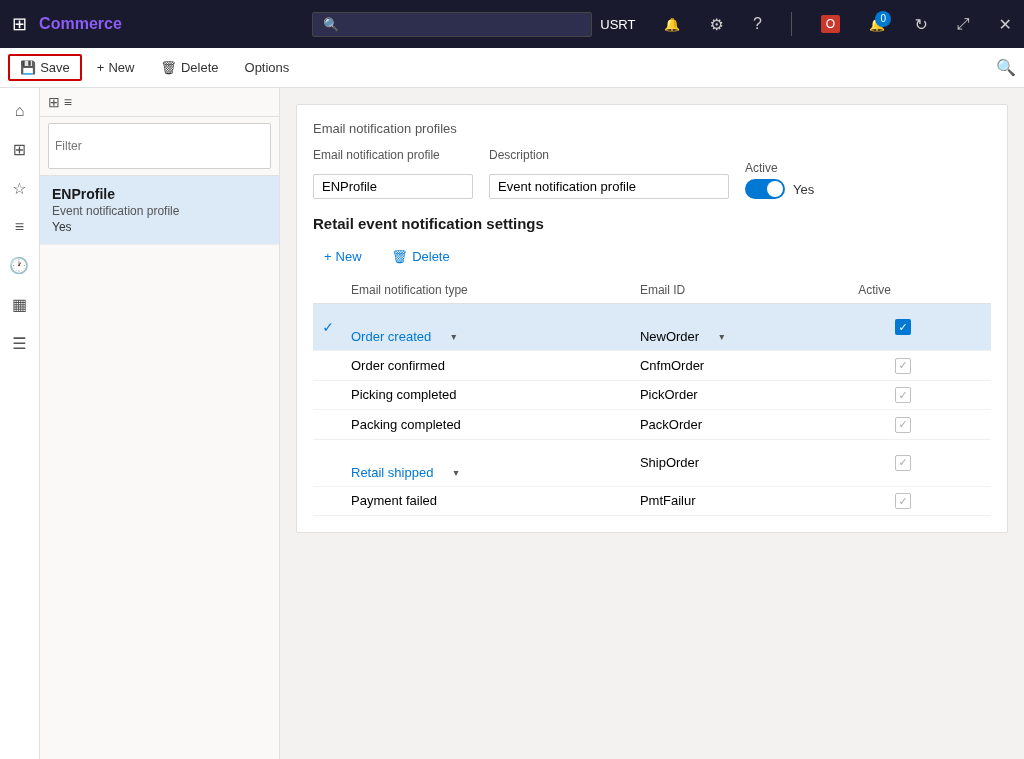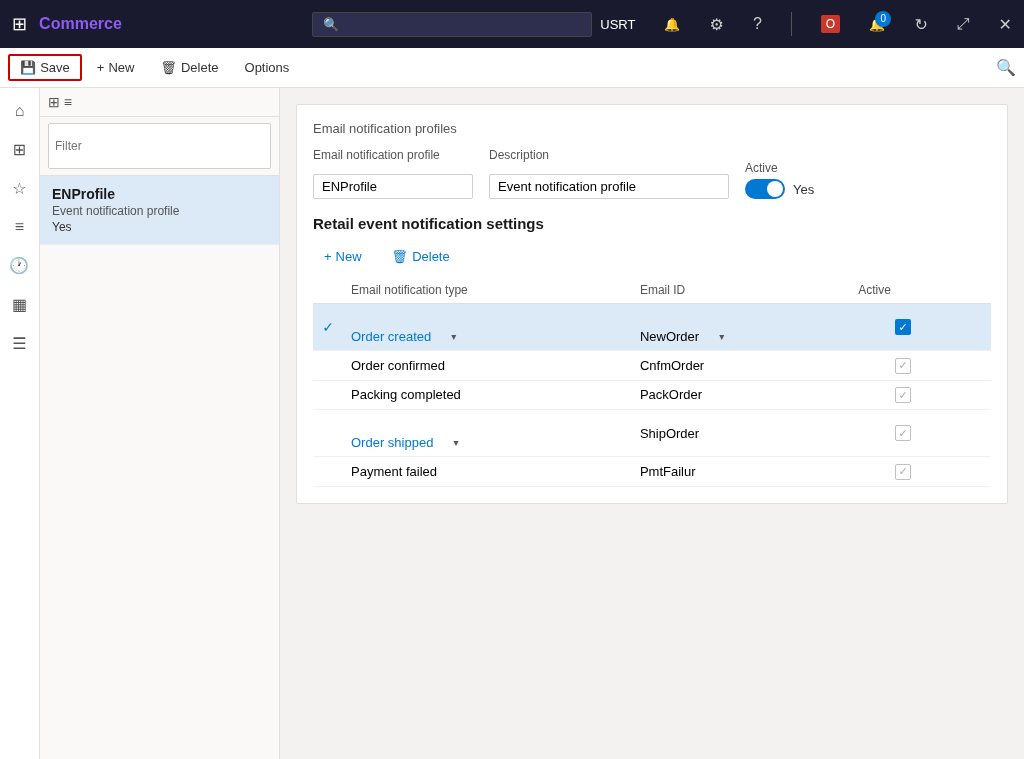--- a/index.html
+++ b/index.html
@@ -335,30 +335,37 @@
               </tr>
               <tr>
                 <td class="check-col"></td>
                 <td>Order confirmed</td>
                 <td>CnfmOrder</td>
                 <td class="checkbox-cell"><div class="cb-gray"></div></td>
                 <td></td>
               </tr>
               <tr>
                 <td class="check-col"></td>
+                <td>Picking completed</td>
+                <td>PickOrder</td>
+                <td class="checkbox-cell"><div class="cb-gray"></div></td>
+                <td></td>
+              </tr>
+              <tr>
+                <td class="check-col"></td>
                 <td>Packing completed</td>
                 <td>PackOrder</td>
                 <td class="checkbox-cell"><div class="cb-gray"></div></td>
                 <td></td>
               </tr>
               <tr>
                 <td class="check-col"></td>
                 <td>
                   <div class="cell-with-dropdown">
-                    <span class="row-link">Order shipped</span>
+                    <span class="row-link">Retail shipped</span>
                     <span class="cell-dropdown-arrow">▾</span>
                   </div>
                 </td>
                 <td>ShipOrder</td>
                 <td class="checkbox-cell"><div class="cb-gray"></div></td>
                 <td></td>
               </tr>
               <tr>
                 <td class="check-col"></td>
                 <td>Payment failed</td>

